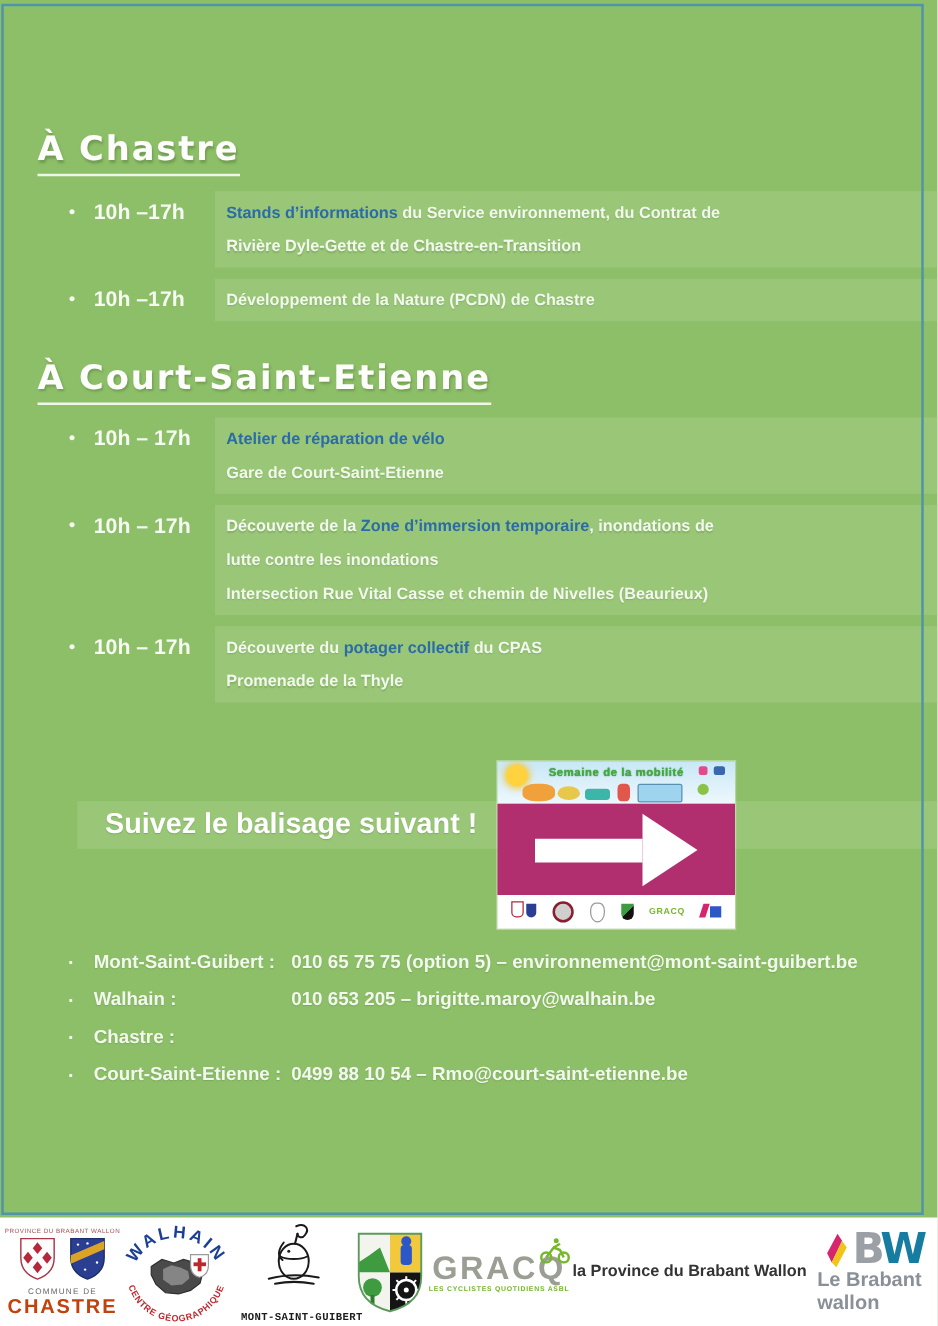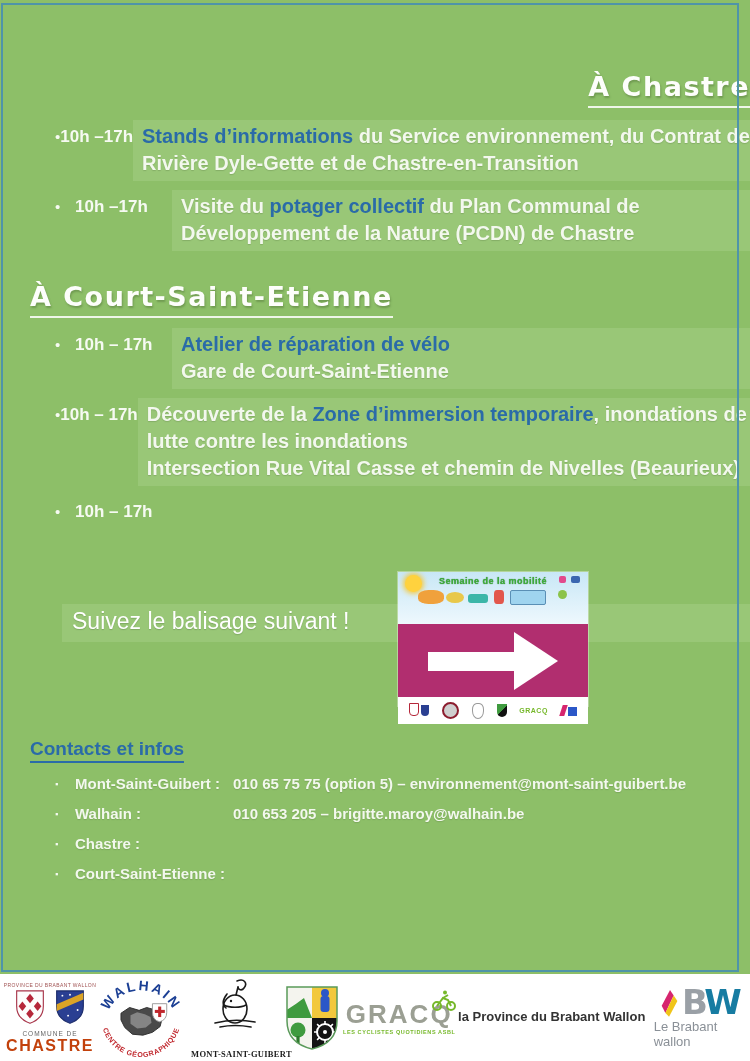--- a/index.html
+++ b/index.html
@@ -3,45 +3,45 @@
 <meta charset="utf-8">
 <style>
   html,body{margin:0;padding:0;background:#ffffff;}
   body{width:750px;height:1061px;font-family:"Liberation Sans",sans-serif;position:relative;overflow:hidden;}
 
   
   .poster{position:relative;width:750px;height:974px;background:#8dbf68;overflow:hidden;}
   .frame{position:absolute;top:3px;left:1px;right:11px;bottom:2px;border:2px solid #4f94a9;pointer-events:none;z-index:6;}
 
   .heading-row{margin:0 0 0 30px;}
-  .heading-row.first{padding-top:71px;text-align:right;}
+  .heading-row.first{padding-top:104px;}
   .heading-row.second{margin-top:30px;}
   .section-heading{display:inline-block;color:#fdfefb;font-family:"DejaVu Sans",sans-serif;
     font-weight:bold;font-size:27px;letter-spacing:1.5px;line-height:32px;
     border-bottom:2px solid #eef6e8;padding-bottom:3px;
     text-shadow:1px 2px 2px rgba(60,90,40,.35);}
 
   .events{margin-top:12px;}
   .events.second{margin-top:10px;}
   .event-row{display:flex;align-items:flex-start;padding-left:55px;margin-bottom:9px;}
   .event-bullet{width:20px;color:#f6faf2;font-size:15px;line-height:27px;padding-top:3px;}
   .event-time{width:97px;color:#f6faf2;font-size:17px;font-weight:bold;line-height:27px;padding-top:3px;white-space:nowrap;}
   .event-desc{flex:1;background:#99c777;padding:3px 10px 4px 9px;z-index:1;}
-  .event-line{font-size:20px;font-weight:bold;line-height:27px;color:#f3f8ee;white-space:nowrap;
+  .event-line{font-size:13px;font-weight:bold;line-height:27px;color:#f3f8ee;white-space:nowrap;
     text-shadow:0 1px 1px rgba(70,100,50,.25);}
   .event-line .hl{color:#2a6ba8;text-shadow:none;}
 
   
   .balisage{position:relative;height:140px;margin-top:47px;}
   .balisage-band{position:absolute;left:62px;right:0;top:32px;height:38px;background:#99c777;}
-  .balisage-label{position:absolute;left:72px;top:36px;color:#ffffff;font-size:23px;font-weight:normal;
+  .balisage-label{position:absolute;left:84px;top:36px;color:#ffffff;font-size:23px;font-weight:bold;
     text-shadow:0 1px 1px rgba(70,100,50,.3);}
   .mini-poster{position:absolute;left:398px;top:0;width:190px;height:134px;z-index:2;
     box-shadow:0 0 0 1px rgba(255,255,255,.35);}
-  .mini-banner{position:relative;height:52px;background:linear-gradient(#c8e7f6,#eef8fd);overflow:hidden;}
+  .mini-banner{position:relative;height:34px;background:linear-gradient(#c8e7f6,#eef8fd);overflow:hidden;}
   .mini-sun{position:absolute;left:7px;top:3px;width:17px;height:17px;border-radius:50%;background:#ffd23e;box-shadow:0 0 5px 2px rgba(255,190,0,.7);}
   .mini-title{position:absolute;left:30px;top:4px;width:130px;text-align:center;font-size:9px;font-weight:bold;color:#3fae3a;letter-spacing:.5px;text-shadow:0 0 1px #176b17;}
   .mini-blob{position:absolute;border-radius:50%;}
   .b1{left:20px;top:18px;width:26px;height:14px;background:#f0a13c;border-radius:40%;}
   .b2{left:48px;top:20px;width:18px;height:11px;background:#e8c84a;}
   .b3{left:70px;top:22px;width:20px;height:9px;background:#3bb6a8;border-radius:3px;}
   .b4{left:96px;top:18px;width:10px;height:14px;background:#e2574c;border-radius:30%;}
   .b5{left:112px;top:18px;width:34px;height:13px;background:#9fd4ef;border:1px solid #5a8fb5;border-radius:2px;}
   .b6{left:160px;top:18px;width:9px;height:9px;background:#8bc34a;}
   .mini-logo-dot1{position:absolute;right:22px;top:4px;width:7px;height:7px;background:#e24a8c;border-radius:2px;}
@@ -72,31 +72,31 @@
     text-shadow:0 1px 1px rgba(70,100,50,.25);}
   .contact-value{flex:1;color:#f3f8ee;font-size:15px;font-weight:bold;line-height:17px;white-space:nowrap;
     text-shadow:0 1px 1px rgba(70,100,50,.25);}
 
   
   .footer{height:87px;background:#ffffff;display:flex;align-items:center;justify-content:space-between;padding:0 6px;}
   .logo{display:flex;flex-direction:column;align-items:center;justify-content:center;}
   .chastre-province{font-size:5px;color:#a05252;letter-spacing:.4px;white-space:nowrap;margin-bottom:1px;}
   .chastre-commune{font-size:6.5px;color:#666;letter-spacing:1px;margin-top:1px;}
   .chastre-name{font-size:16px;font-weight:bold;color:#c2410c;letter-spacing:1.5px;line-height:17px;}
-  .msg-name{font-family:Liberation Serif, serif;font-weight:bold;font-size:8.5px;color:#1c1c1c;letter-spacing:.3px;margin-top:20px;white-space:nowrap;padding-left:11px;}
+  .msg-name{font-family:Liberation Mono, monospace;font-weight:bold;font-size:8.5px;color:#1c1c1c;letter-spacing:.3px;margin-top:20px;white-space:nowrap;padding-left:11px;}
   .gracq-row{display:flex;align-items:flex-end;position:relative;}
   .gracq-name{font-size:26px;font-weight:bold;color:#9b9f93;letter-spacing:2px;line-height:26px;}
   .gracq-cyclist{position:absolute;right:-4px;top:-12px;}
   .gracq-tagline{font-size:5.5px;font-weight:bold;color:#76b82a;letter-spacing:.6px;margin-top:2px;white-space:nowrap;}
   .support{font-size:13px;font-weight:bold;color:#333;line-height:1.45;}
   .bw-row{display:flex;align-items:center;}
   .bw-letters{font-family:"DejaVu Sans",sans-serif;font-weight:bold;font-size:34px;line-height:30px;letter-spacing:-2px;}
   .bw-b{color:#9aa0a6;}
   .bw-w{color:#177ca2;}
-  .bw-caption{font-size:13px;color:#8a9097;margin-top:1px;}
+  .bw-caption{font-size:16px;color:#8a9097;margin-top:1px;font-weight:bold;}
 </style>
 </head>
 <body>
 
 <div class="poster">
 
   <div class="heading-row first">
     <span class="section-heading">À Chastre</span>
   </div>
   <div class="events">
@@ -105,21 +105,20 @@
         <div class="event-time">10h –17h</div>
         <div class="event-desc">
           <div class="event-line"><span class="hl">Stands d’informations</span><span> du Service environnement, du Contrat de</span></div>
           <div class="event-line"><span>Rivière Dyle-Gette et de Chastre-en-Transition</span></div>
         </div>
       </div>
       <div class="event-row">
         <span class="event-bullet">•</span>
         <div class="event-time">10h –17h</div>
         <div class="event-desc">
-          <div class="event-line"><span>Visite du </span><span class="hl">potager collectif</span><span> du Plan Communal de</span></div>
           <div class="event-line"><span>Développement de la Nature (PCDN) de Chastre</span></div>
         </div>
       </div>
     </div>
 
   <div class="heading-row second">
     <span class="section-heading">À Court-Saint-Etienne</span>
   </div>
   <div class="events second">
       <div class="event-row">
@@ -135,20 +134,24 @@
         <div class="event-time">10h – 17h</div>
         <div class="event-desc">
           <div class="event-line"><span>Découverte de la </span><span class="hl">Zone d’immersion temporaire</span><span>, inondations de</span></div>
           <div class="event-line"><span>lutte contre les inondations</span></div>
           <div class="event-line"><span>Intersection Rue Vital Casse et chemin de Nivelles (Beaurieux)</span></div>
         </div>
       </div>
       <div class="event-row">
         <span class="event-bullet">•</span>
         <div class="event-time">10h – 17h</div>
+        <div class="event-desc">
+          <div class="event-line"><span>Découverte du </span><span class="hl">potager collectif</span><span> du CPAS</span></div>
+          <div class="event-line"><span>Promenade de la Thyle</span></div>
+        </div>
       </div>
     </div>
 
   <div class="balisage">
     <div class="balisage-band"></div>
     <div class="balisage-label">Suivez le balisage suivant !</div>
 
     <div class="mini-poster">
       <div class="mini-banner">
         <div class="mini-sun"></div>
@@ -170,41 +173,39 @@
         <span class="ml"><span class="ml ml-shield1"></span><span class="ml ml-shield2"></span></span>
         <span class="ml ml-circle"></span>
         <span class="ml ml-monk"></span>
         <span class="ml ml-shield3"></span>
         <span class="ml ml-gracq">GRACQ</span>
         <span class="ml"><span class="ml ml-flash"></span><span class="ml ml-eu"></span></span>
       </div>
     </div>
   </div>
 
-  <div class="contacts-heading-row">
-    <span class="contacts-heading">Contacts et infos</span>
-  </div>
   <div class="contacts">
       <div class="contact-row">
         <span class="contact-bullet">▪</span>
         <div class="contact-label">Mont-Saint-Guibert :</div>
         <div class="contact-value">010 65 75 75 (option 5) – environnement@mont-saint-guibert.be</div>
       </div>
       <div class="contact-row">
         <span class="contact-bullet">▪</span>
         <div class="contact-label">Walhain :</div>
         <div class="contact-value">010 653 205 – brigitte.maroy@walhain.be</div>
       </div>
       <div class="contact-row">
         <span class="contact-bullet">▪</span>
         <div class="contact-label">Chastre :</div>
       </div>
       <div class="contact-row">
         <span class="contact-bullet">▪</span>
         <div class="contact-label">Court-Saint-Etienne :</div>
+        <div class="contact-value">0499 88 10 54 – Rmo@court-saint-etienne.be</div>
       </div>
     </div>
 
   <div class="frame"></div>
 </div>
 
 <div class="footer">
 
   <div class="logo" style="width:88px;">
     <div class="chastre-province">PROVINCE DU BRABANT WALLON</div>

